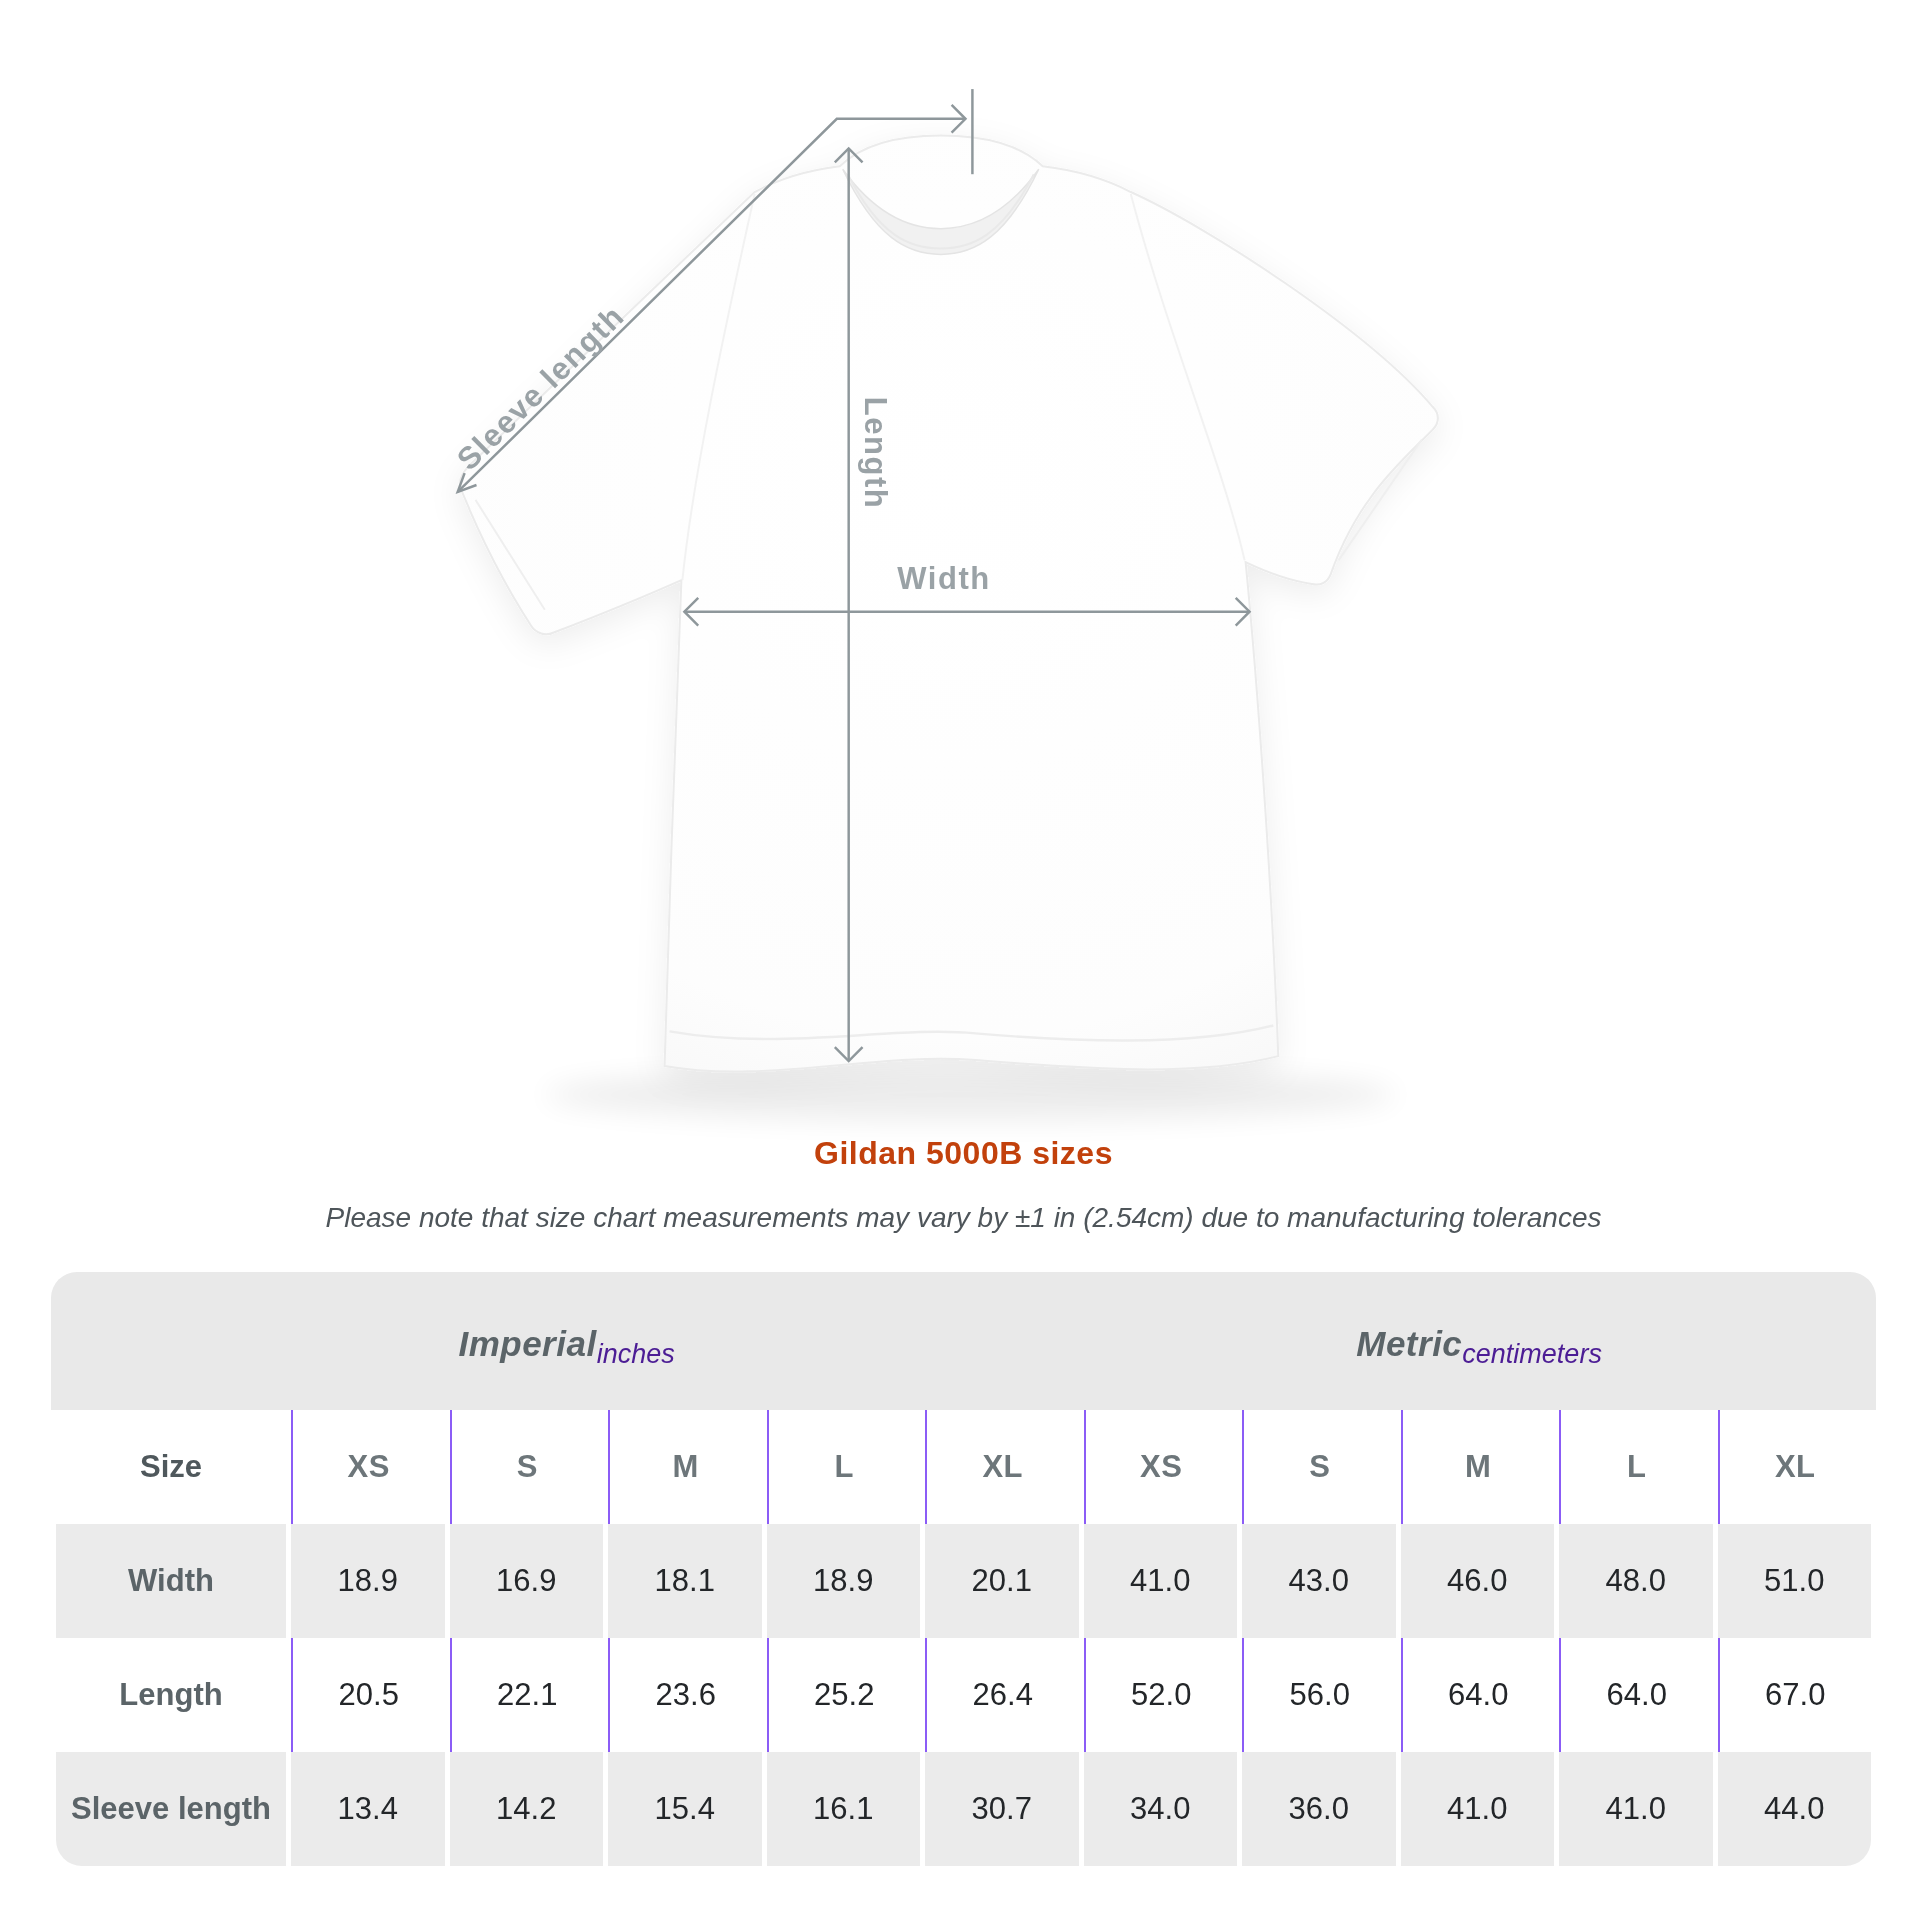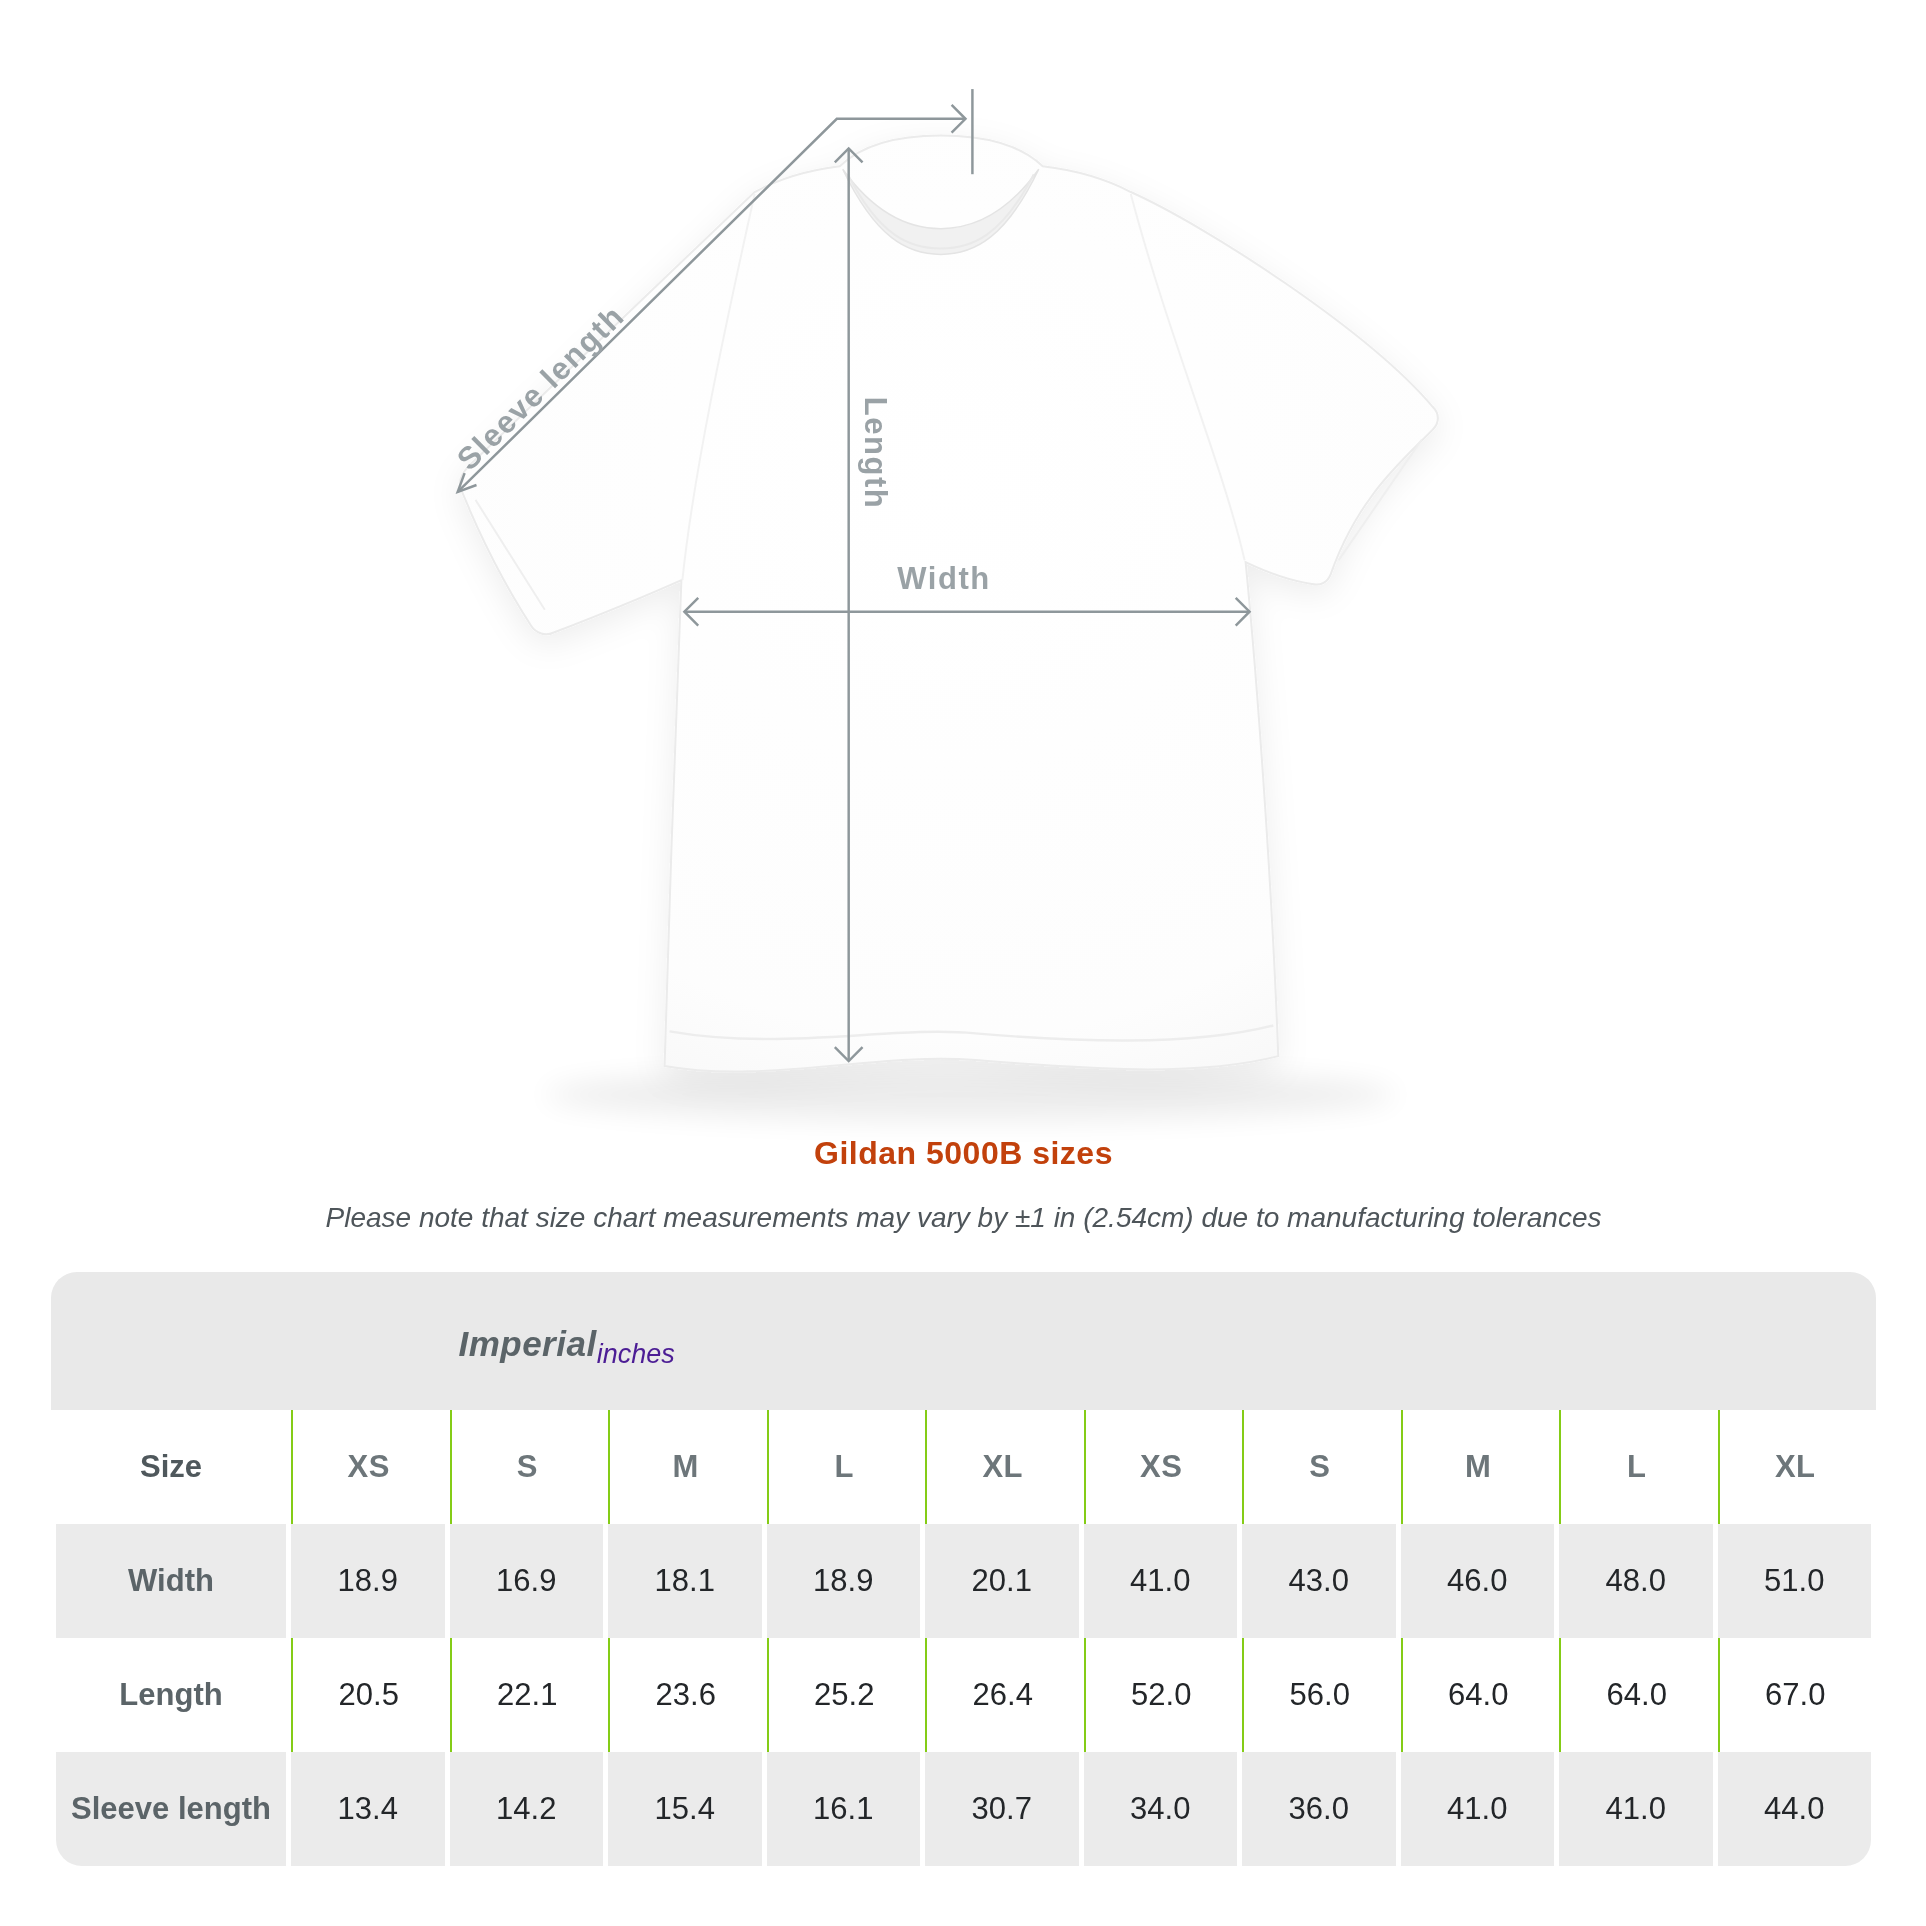--- a/index.html
+++ b/index.html
@@ -34,21 +34,21 @@
                 letter-spacing:0.5px; }
   .unit-sub { font-style:italic; font-size:27px; color:#4c1d95; margin-top:20px; }
 
   table.sizes { width:100%; border-collapse:separate; border-spacing:5px 0;
                 table-layout:fixed; }
   table.sizes td { height:114px; text-align:center; vertical-align:middle;
                    font-size:31px; }
   col.c-label { width:230px; }
   tr.row-white td { background:#ffffff; }
   tr.row-gray  td { background:#ebebeb; }
-  tr.row-white td.sep { border-left:2px solid #84cc16; }
+  tr.row-white td.sep { border-left:2px solid #8b5cf6; }
   td.hlabel { font-weight:bold; font-size:32px; color:#4f585c; }
   td.szl { font-weight:bold; font-size:30px; color:#6d767a; letter-spacing:0.5px; }
   td.rlabel { font-weight:bold; color:#5b6468; }
   td.num { color:#232629; }
   tr.last td:first-child { border-bottom-left-radius:26px; }
   tr.last td:last-child  { border-bottom-right-radius:26px; }
 </style>
 </head>
 <body>
 
@@ -124,20 +124,24 @@
   <div class="title">Gildan 5000B sizes</div>
   <div class="subtitle">Please note that size chart measurements may vary by ±1 in (2.54cm) due to manufacturing tolerances</div>
 
   <div class="table-wrap">
 
     <div class="band">
       <div class="half imp">
         <div class="unit-title">Imperial</div>
         <div class="unit-sub">inches</div>
       </div>
+      <div class="half met">
+        <div class="unit-title">Metric</div>
+        <div class="unit-sub">centimeters</div>
+      </div>
     </div>
 
     <table class="sizes">
       <colgroup>
         <col class="c-label">
           <col>
           <col>
           <col>
           <col>
           <col>

